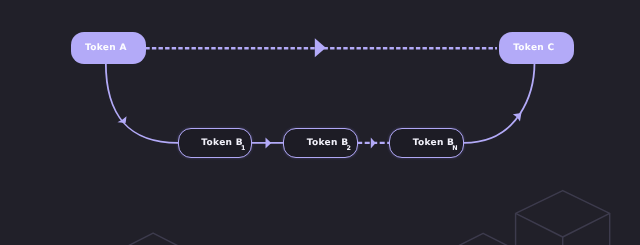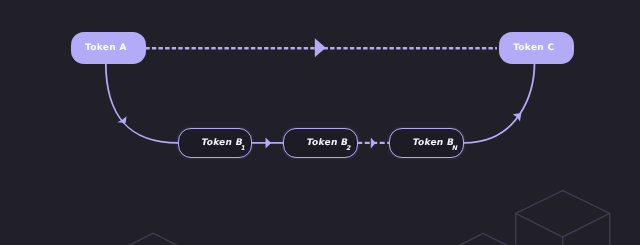--- a/index.html
+++ b/index.html
@@ -9,21 +9,21 @@
   .node .lbl{text-rendering:geometricPrecision;}
   #layer-svg{position:absolute;left:0;top:0;}
   .node{position:absolute;box-sizing:border-box;display:flex;align-items:center;
         justify-content:center;border-radius:13px;white-space:nowrap;}
   .node .lbl{font-weight:700;letter-spacing:0.3px;line-height:1;position:relative;top:0.9px;transform:translateZ(0);}
   .node.filled{background:#b3aaf8;}
   .node.filled .lbl{color:#fdfdff;font-size:9.0px;margin-right:5px;}
   .node.outlined{background:#1d1c25;border:1.5px solid #b0a7f5;
         box-shadow:0 0 3px rgba(150,140,245,.30);}
   .node.outlined .lbl{color:#f2f1fa;font-size:9.0px;}
-  .node.outlined{padding-left:17px;font-style:italic;}
+  .node.outlined{padding-left:17px;}
   .node .lbl.sub{font-size:6.4px;font-weight:700;position:relative;top:5.0px;margin-left:-1.9px;letter-spacing:0;}
 </style>
 </head>
 <body>
 
 <div id="stage">
   <svg id="layer-svg" width="640" height="245" viewBox="0 0 640 245">
     <g stroke="#3d3b4d" stroke-width="1.45" fill="none" stroke-linejoin="round">
       <path d="M126.8 246.5 L153.1 233.1 L179.4 246.5"></path>
       <path d="M457.0 246.5 L483.1 233.3 L509.2 246.5"></path>

